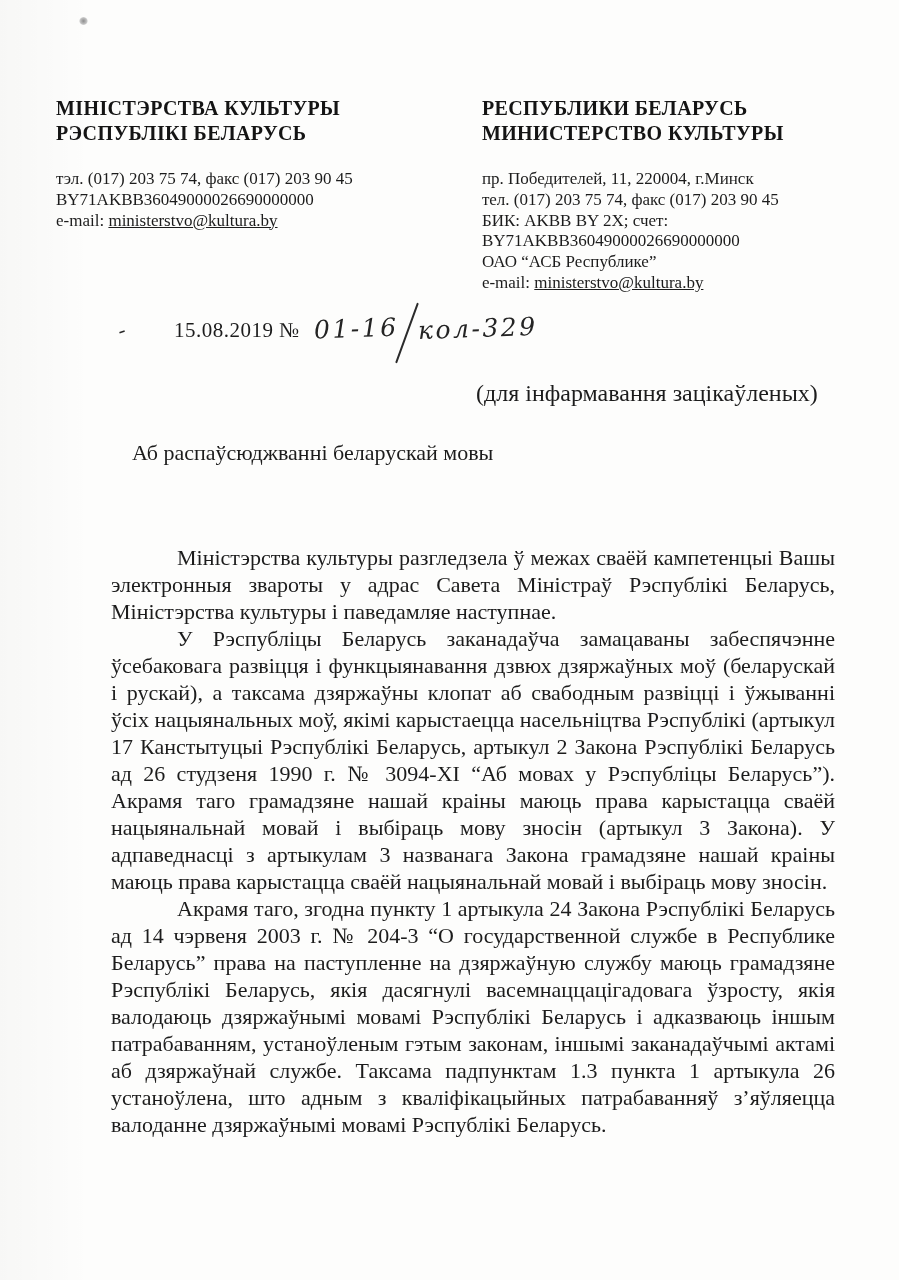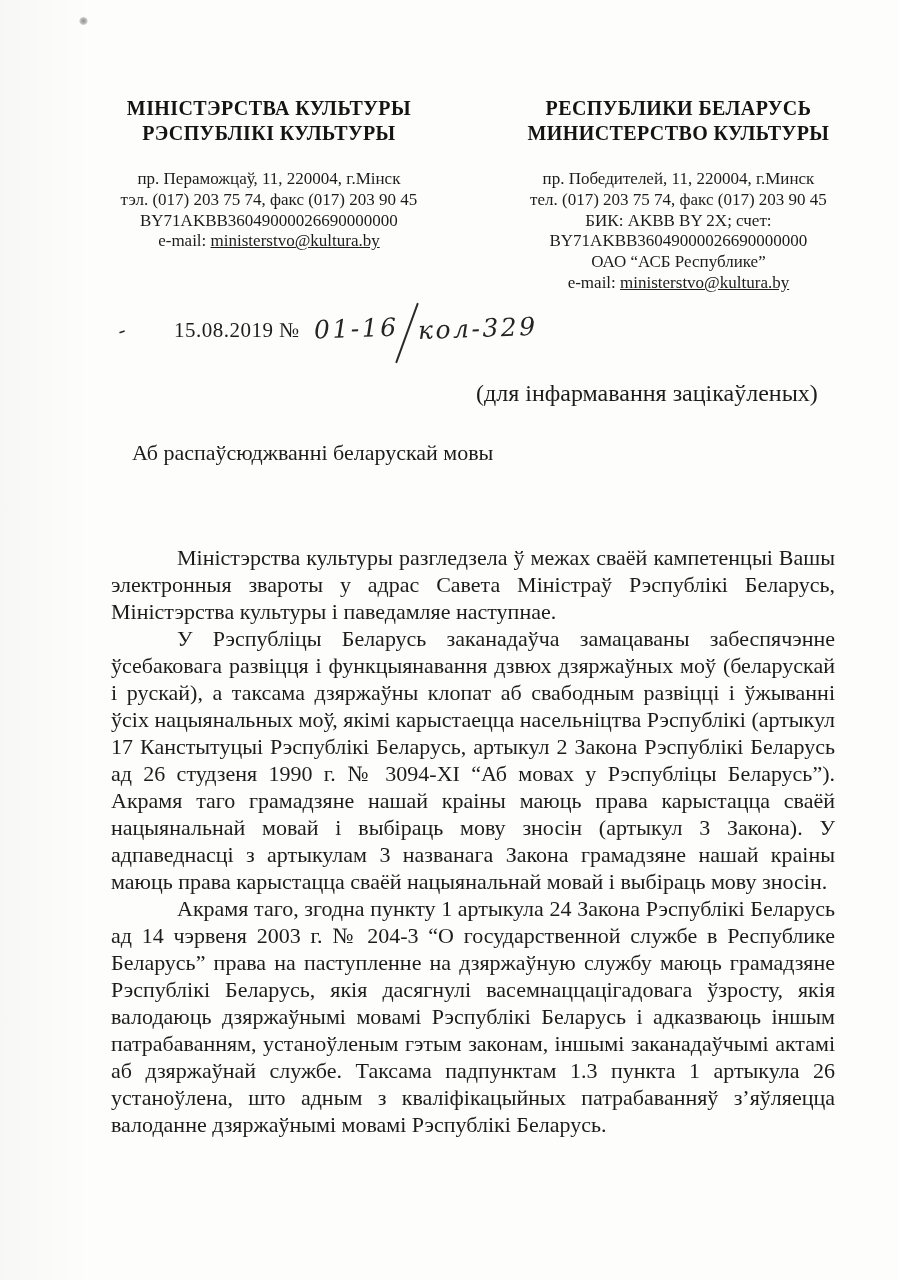--- a/index.html
+++ b/index.html
@@ -34,21 +34,21 @@
     border-radius: 50%;
     background: radial-gradient(circle, #8d8d8d 0%, #c4c4c4 55%, rgba(255,255,255,0) 78%);
   }
   .letterhead {
     position: absolute;
     top: 96px;
     left: 56px;
     right: 24px;
     display: flex;
   }
-  .lh-col { text-align: center; }
+  .lh-col { }
   .lh-col.left  { width: 52%; }
   .lh-col.right { width: 48%; }
   .lh-org {
     font-weight: bold;
     font-size: 20px;
     line-height: 25px;
     letter-spacing: 0.4px;
     color: #141414;
   }
   .lh-details {
@@ -124,24 +124,23 @@
 
 <div class="page">
 
   <div class="scan-speck"></div>
 
   <div class="letterhead">
 
     <div class="lh-col left">
       <div class="lh-org">
         <div>МІНІСТЭРСТВА КУЛЬТУРЫ</div>
-        <div>РЭСПУБЛІКІ КУЛЬТУРЫ</div>
+        <div>РЭСПУБЛІКІ БЕЛАРУСЬ</div>
       </div>
       <div class="lh-details">
-        <div>пр. Пераможцаў, 11, 220004, г.Мінск</div>
         <div>тэл. (017) 203 75 74, факс (017) 203 90 45</div>
         <div>BY71AKBB36049000026690000000</div>
         <div><span>e-mail: </span><span class="email-underline">ministerstvo@kultura.by</span></div>
       </div>
     </div>
 
     <div class="lh-col right">
       <div class="lh-org">
         <div>РЕСПУБЛИКИ БЕЛАРУСЬ</div>
         <div>МИНИСТЕРСТВО КУЛЬТУРЫ</div>

